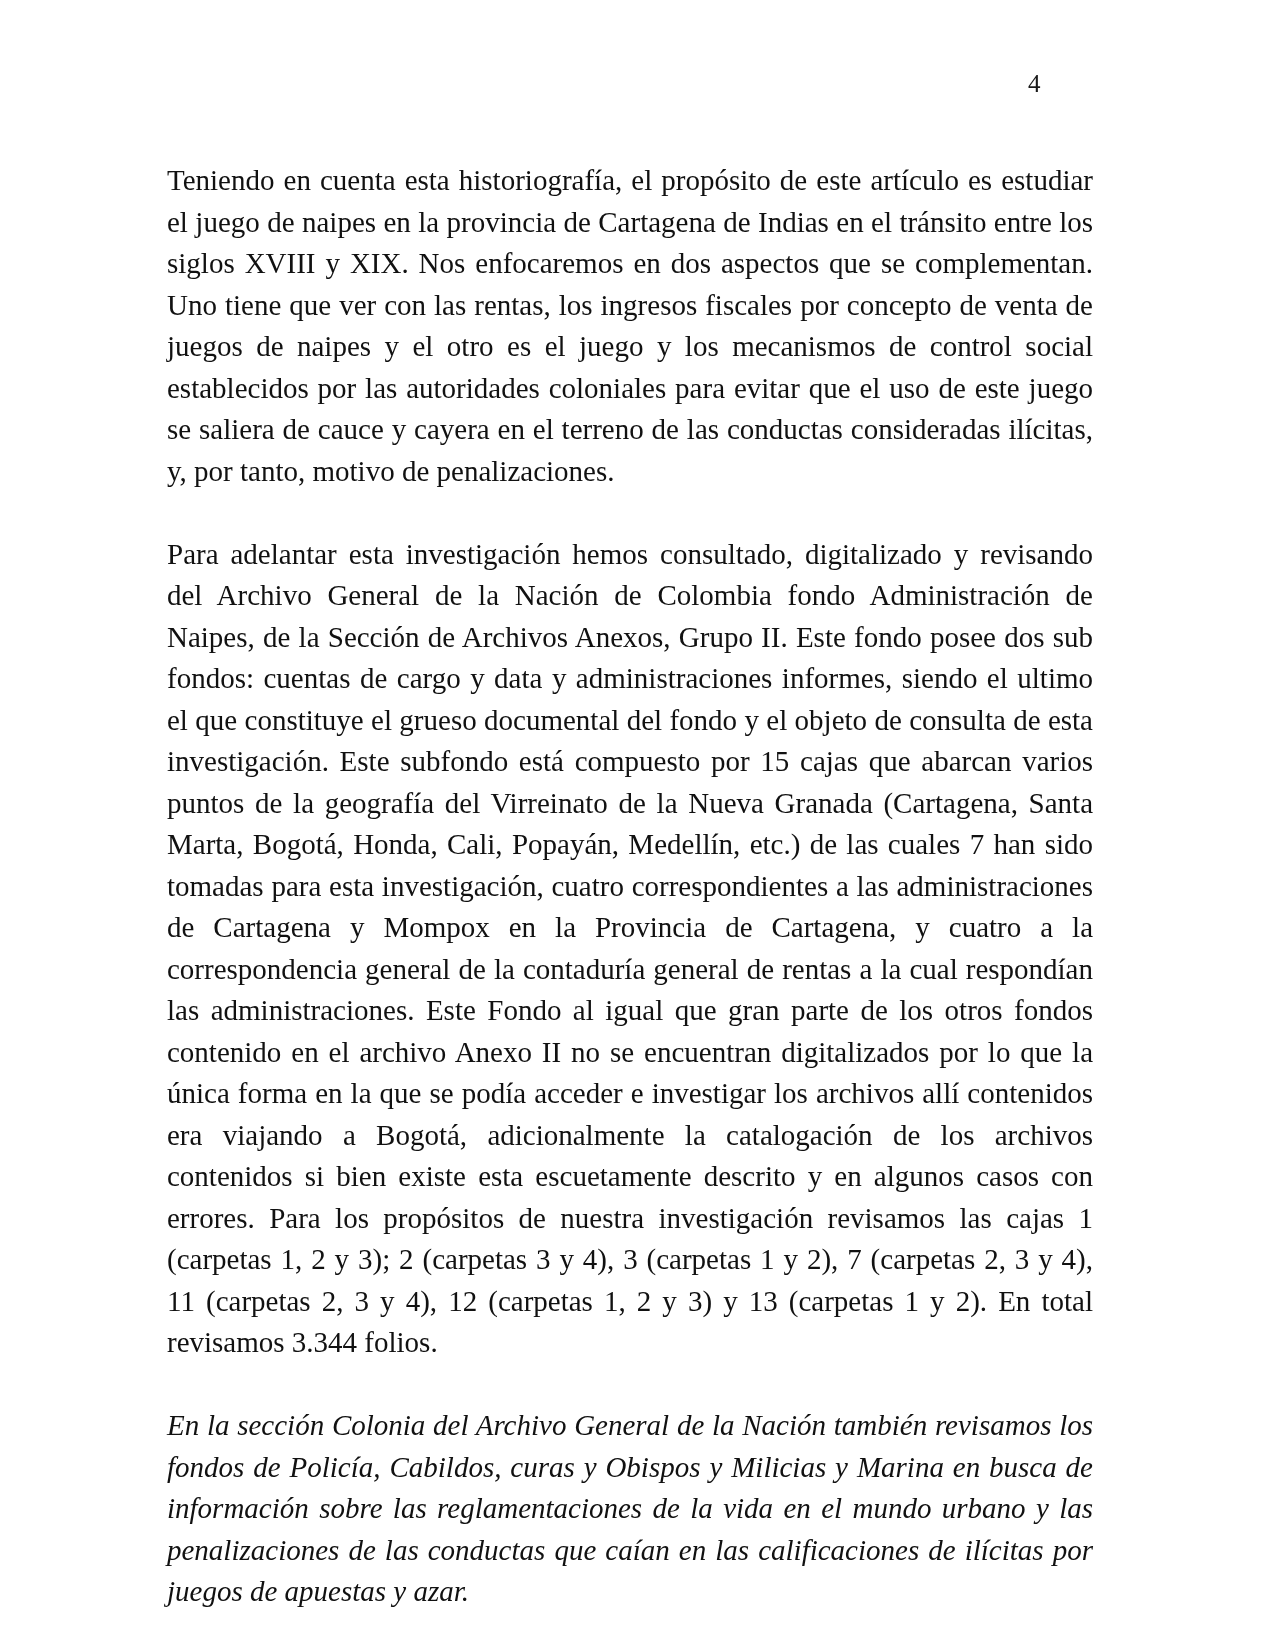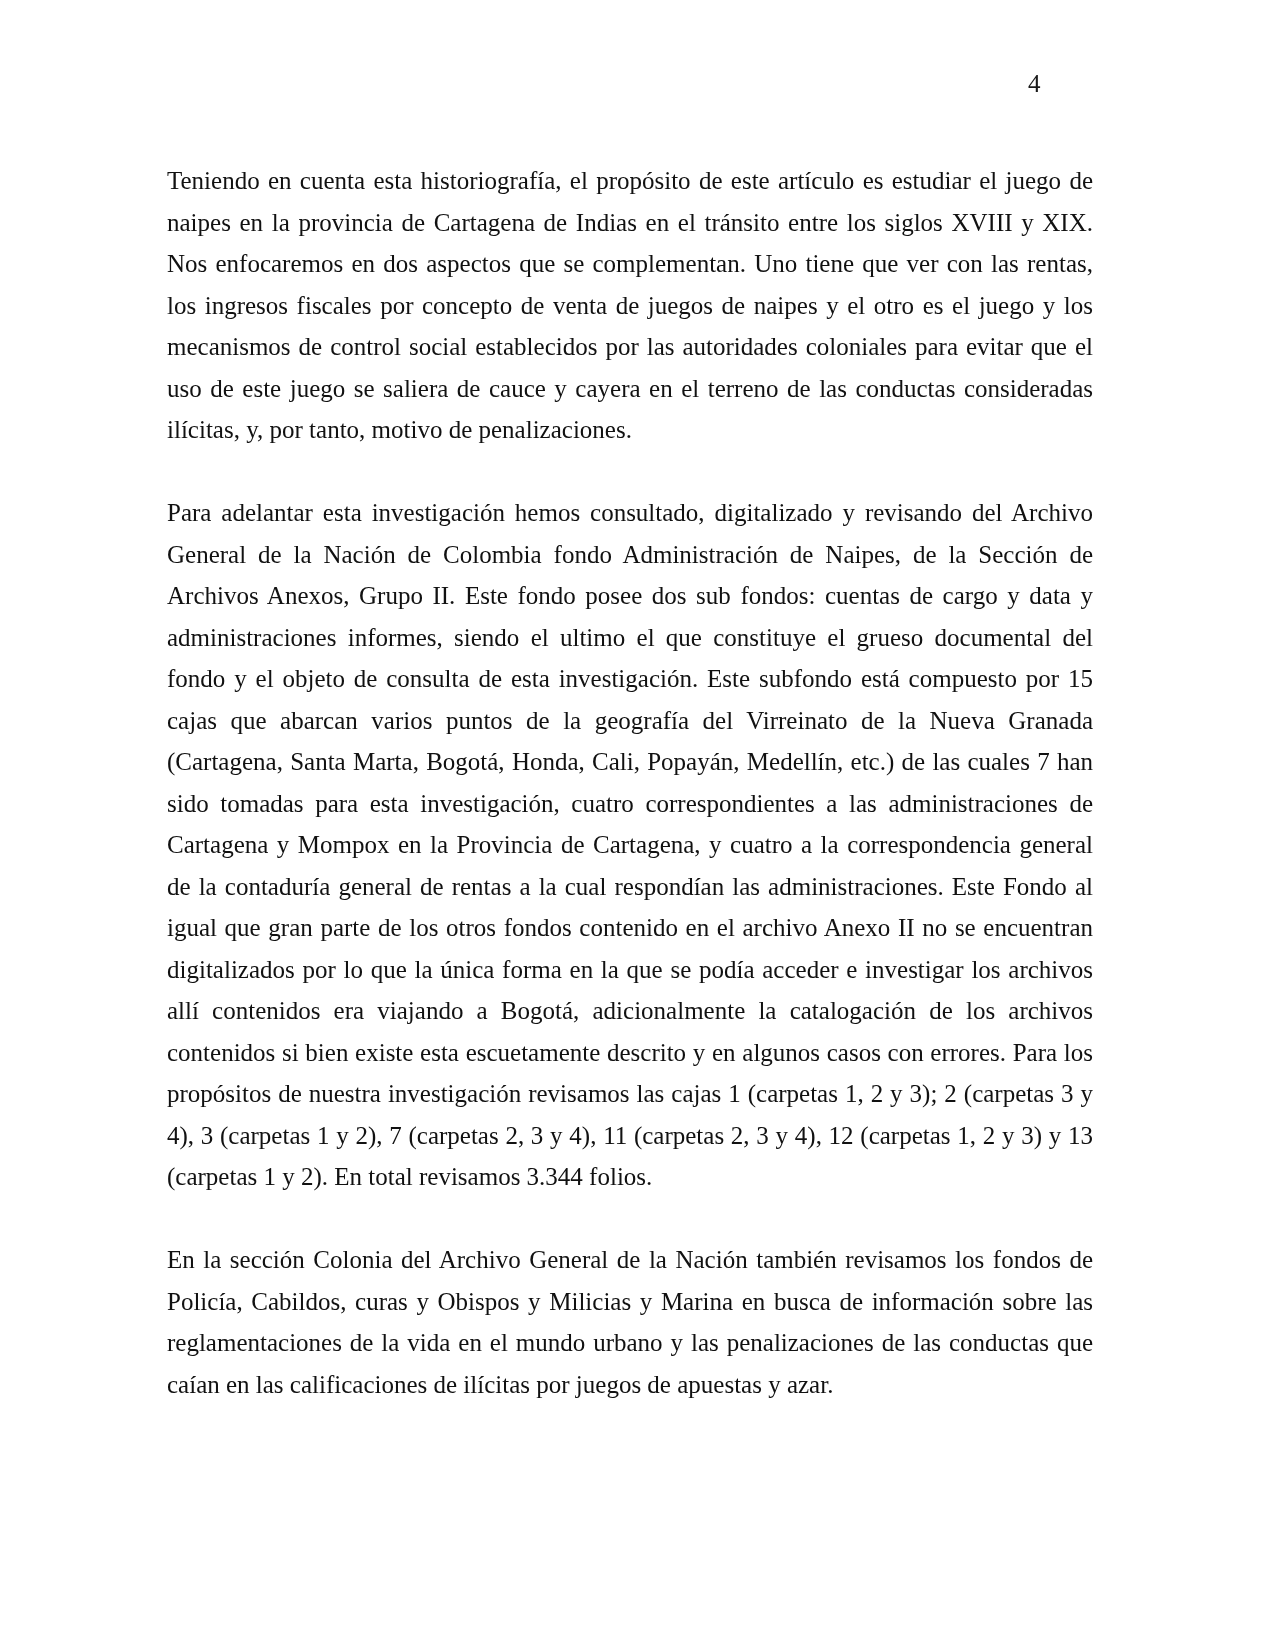--- a/index.html
+++ b/index.html
@@ -22,32 +22,33 @@
     left: 1028px;
     font-size: 25px;
     line-height: 30px;
     color: #1a1a1a;
   }
   .body-text {
     position: absolute;
     top: 160px;
     left: 167px;
     width: 926px;
-    font-size: 25px;
+    font-size: 29px;
     line-height: 41.5px;
     text-align: justify;
     color: #111111;
   }
   .body-text p {
     margin: 0 0 41.5px 0;
     padding: 0;
     text-indent: 0;
   }
   .body-text p:last-child {
     margin-bottom: 8px;
+    font-style: italic;
   }
 </style>
 </head>
 <body>
 
 <div class="page">
   <div class="page-number">4</div>
   <div class="body-text">
     <p>Teniendo en cuenta esta historiografía, el propósito de este artículo es estudiar el juego de naipes en la provincia de Cartagena de Indias en el tránsito entre los siglos XVIII y XIX. Nos enfocaremos en dos aspectos que se complementan. Uno tiene que ver con las rentas, los ingresos fiscales por concepto de venta de juegos de naipes y el otro es el juego y los mecanismos de control social establecidos por las autoridades coloniales para evitar que el uso de este juego se saliera de cauce y cayera en el terreno de las conductas consideradas ilícitas, y, por tanto, motivo de penalizaciones.</p>
     <p>Para adelantar esta investigación hemos consultado, digitalizado y revisando del Archivo General de la Nación de Colombia fondo Administración de Naipes, de la Sección de Archivos Anexos, Grupo II. Este fondo posee dos sub fondos: cuentas de cargo y data y administraciones informes, siendo el ultimo el que constituye el grueso documental del fondo y el objeto de consulta de esta investigación. Este subfondo está compuesto por 15 cajas que abarcan varios puntos de la geografía del Virreinato de la Nueva Granada (Cartagena, Santa Marta, Bogotá, Honda, Cali, Popayán, Medellín, etc.) de las cuales 7 han sido tomadas para esta investigación, cuatro correspondientes a las administraciones de Cartagena y Mompox en la Provincia de Cartagena, y cuatro a la correspondencia general de la contaduría general de rentas a la cual respondían las administraciones. Este Fondo al igual que gran parte de los otros fondos contenido en el archivo Anexo II no se encuentran digitalizados por lo que la única forma en la que se podía acceder e investigar los archivos allí contenidos era viajando a Bogotá, adicionalmente la catalogación de los archivos contenidos si bien existe esta escuetamente descrito y en algunos casos con errores. Para los propósitos de nuestra investigación revisamos las cajas 1 (carpetas 1, 2 y 3); 2 (carpetas 3 y 4), 3 (carpetas 1 y 2), 7 (carpetas 2, 3 y 4), 11 (carpetas 2, 3 y 4), 12 (carpetas 1, 2 y 3) y 13 (carpetas 1 y 2). En total revisamos 3.344 folios.</p>

